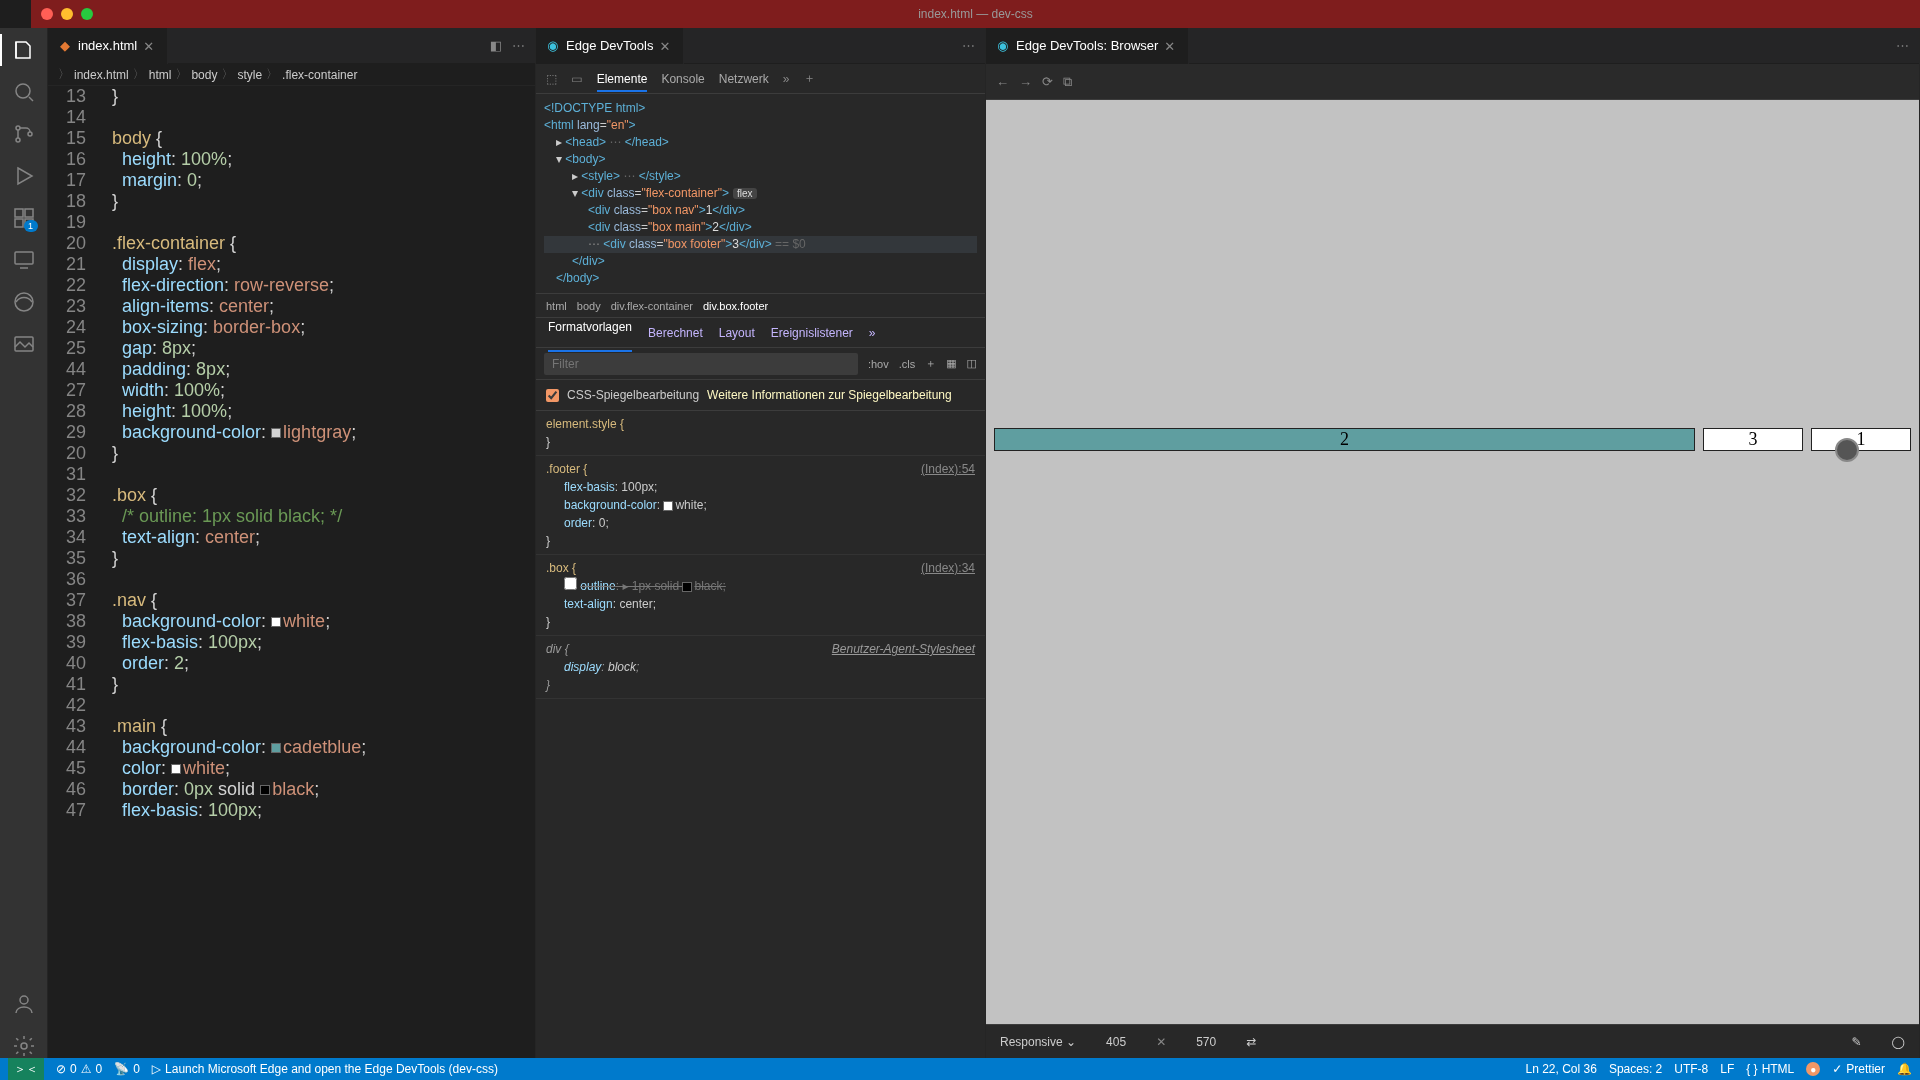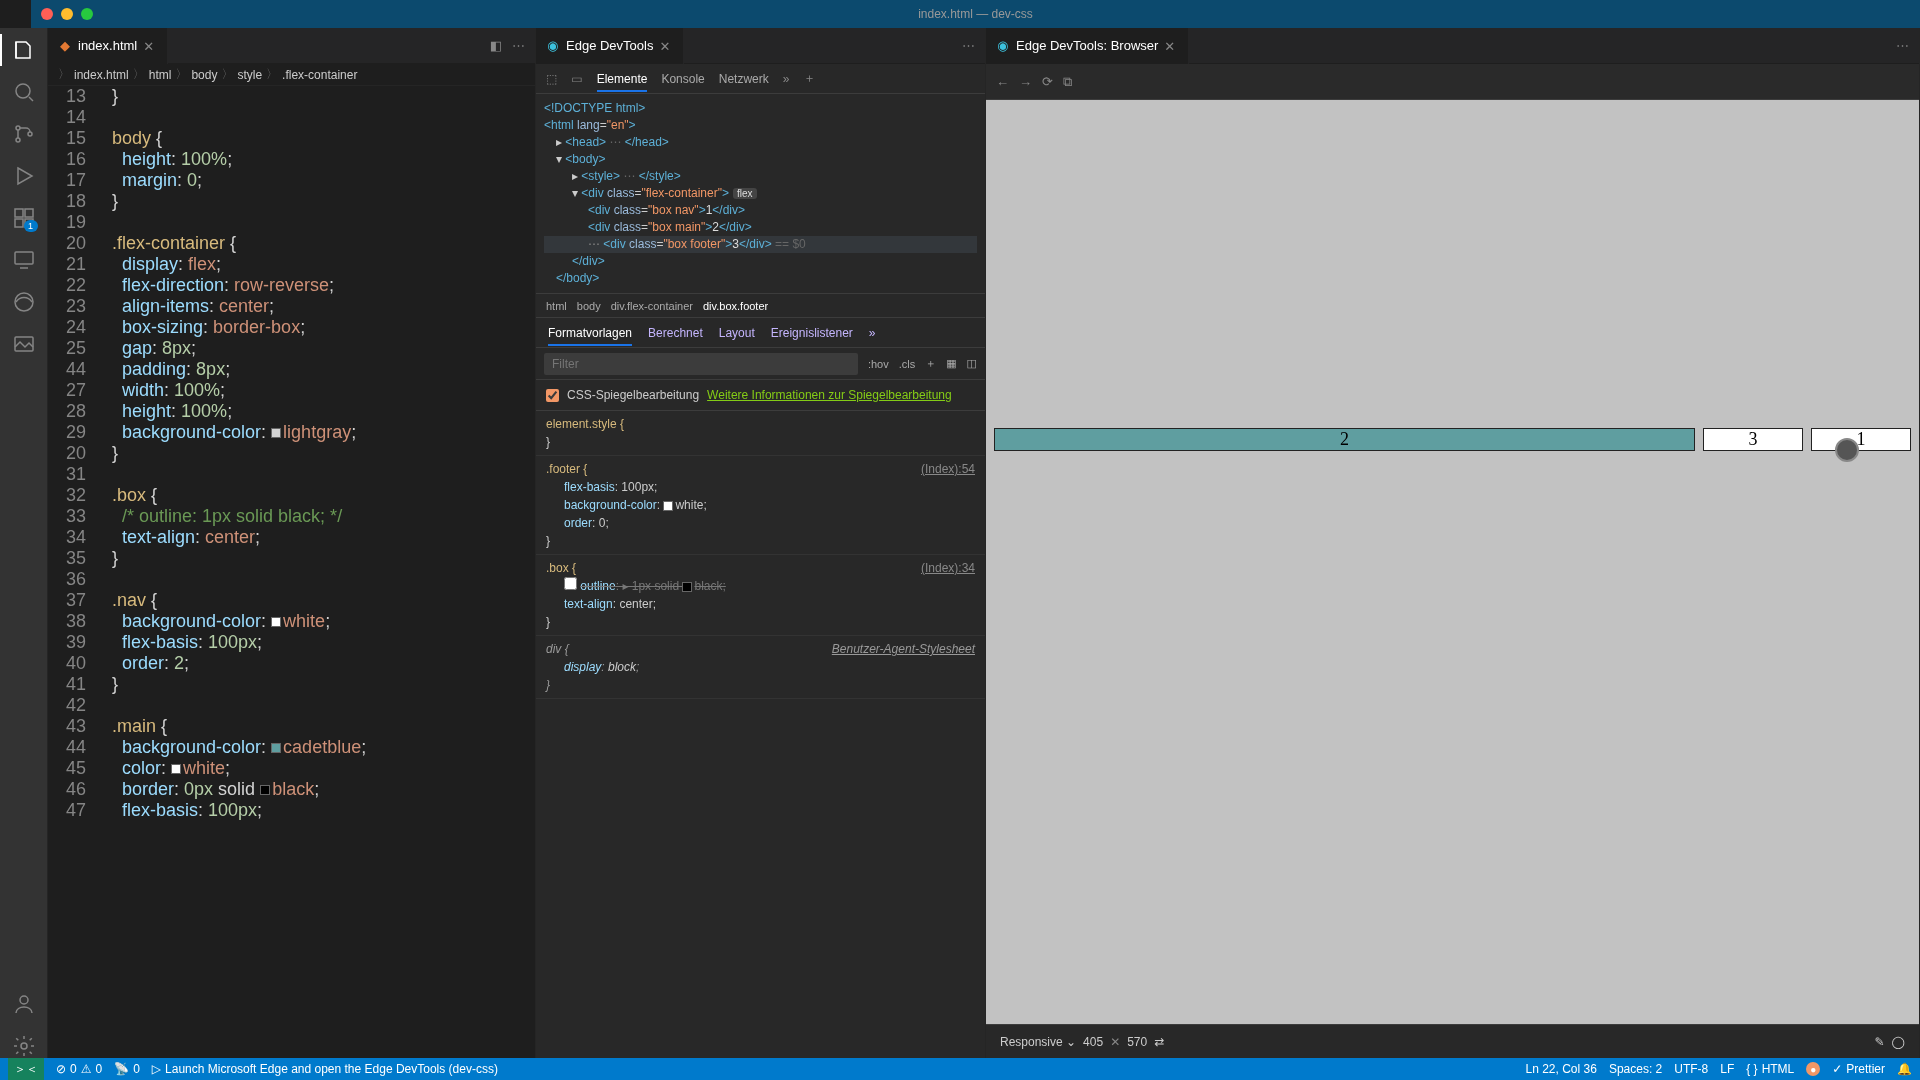--- a/index.html
+++ b/index.html
@@ -1,17 +1,17 @@
 <!DOCTYPE html>
 <html><head>
 <meta charset="utf-8">
 <style>
 *{margin:0;padding:0;box-sizing:border-box;font-family:-apple-system,BlinkMacSystemFont,"Segoe UI",sans-serif;}
 body{background:#1e1e1e;color:#ccc;font-size:13px;overflow:hidden;height:100vh;}
-.titlebar{height:28px;background:#0c4a6e;display:flex;align-items:center;position:relative;margin-left:31px;}
+.titlebar{height:28px;background:#7f1d1d;display:flex;align-items:center;position:relative;margin-left:31px;}
 .traffic{display:flex;gap:8px;padding-left:10px;}
 .dot{width:12px;height:12px;border-radius:50%;}
 .dot.red{background:#ff5f56;}
 .dot.yellow{background:#ffbd2e;}
 .dot.green{background:#27c93f;}
 .title{position:absolute;left:50%;transform:translateX(-50%);font-size:12px;color:#999;}
 .main-layout{display:flex;height:calc(100vh - 28px - 22px);}
 .activity-bar{width:48px;background:#333333;display:flex;flex-direction:column;align-items:center;padding-top:10px;gap:18px;border-right:1px solid #252525;}
 .activity-bar .ico{width:24px;height:24px;color:#858585;cursor:pointer;display:flex;align-items:center;justify-content:center;position:relative;}
 .activity-bar .ico.active{color:#fff;}
@@ -55,47 +55,47 @@
 .d-str{color:#f29766;}
 .d-txt{color:#ddd;}
 .d-sel{background:#33373b;}
 .flex-badge{background:#444;color:#ddd;border-radius:3px;padding:0 4px;font-size:10px;margin-left:4px;}
 .d-ghost{color:#666;}
 .crumb-bar{height:24px;display:flex;align-items:center;gap:10px;padding:0 10px;font-size:11px;border-bottom:1px solid #3c3c3c;color:#aaa;}
 .crumb-bar .c{cursor:pointer;}
 .crumb-bar .c.active{color:#fff;}
 .styles-tabs{height:30px;display:flex;align-items:center;gap:16px;padding:0 12px;border-bottom:1px solid #3c3c3c;font-size:12px;}
 .styles-tabs .st{color:#c4b5fd;cursor:pointer;padding:6px 0;}
-.styles-tabs .st.active{color:#fff;border-bottom:2px solid #1a73e8;padding-bottom:4px;}
+.styles-tabs .st.active{color:#fff;border-bottom:2px solid #1a73e8;padding-bottom:16px;}
 .styles-toolbar{height:32px;display:flex;align-items:center;gap:10px;padding:0 8px;border-bottom:1px solid #3c3c3c;}
 .styles-toolbar input{background:#3c3c3c;border:none;color:#ccc;padding:4px 8px;border-radius:2px;flex:1;font-size:12px;}
 .styles-toolbar .sb{font-size:11px;color:#aaa;cursor:pointer;}
 .mirror{padding:8px 10px;display:flex;align-items:center;gap:8px;font-size:12px;border-bottom:1px solid #3c3c3c;}
 .mirror input[type=checkbox]{accent-color:#f29766;}
-.mirror a{color:#84cc16;text-decoration:underline;cursor:pointer;}
+.mirror a{color:#fef9c3;cursor:pointer;}
 .styles-pane{flex:1;overflow:auto;font-family:Menlo,Monaco,monospace;font-size:12px;line-height:18px;}
 .rule{padding:4px 10px;border-bottom:1px solid #333;}
 .rule-head{display:flex;justify-content:space-between;}
 .rule-sel{color:#d7ba7d;}
 .rule-src{color:#888;text-decoration:underline;cursor:pointer;}
 .rule-body{padding-left:18px;}
 .rule-body .p{color:#9cdcfe;}
 .rule-body .v{color:#ccc;}
 .strike{text-decoration:line-through;color:#777;}
 .ua{font-style:italic;color:#999;}
 .browser-area{flex:1;display:flex;flex-direction:column;background:#2a2a2a;}
 .browser-toolbar{height:36px;display:flex;align-items:center;gap:10px;padding:0 10px;border-bottom:1px solid #3c3c3c;}
 .browser-toolbar .bi{color:#888;cursor:pointer;}
 .url-bar{flex:1;background:#3c3c3c;border-radius:3px;padding:4px 10px;color:#ccc;font-size:12px;}
 .preview{flex:1;background:#c2c2c2;display:flex;flex-direction:column;align-items:center;justify-content:flex-start;padding-top:320px;position:relative;}
 .flex-preview{display:flex;flex-direction:row-reverse;gap:8px;padding:8px;width:100%;}
 .fp-box{text-align:center;font-family:serif;font-size:18px;color:#000;flex-basis:100px;background:#fff;border:1px solid #222;}
 .fp-box.main{background:#5f9ea0;flex:1;}
 .cursor-dot{position:absolute;width:24px;height:24px;border-radius:50%;background:#555;border:2px solid #888;top:338px;right:60px;}
-.device-bar{height:34px;display:flex;align-items:center;gap:7px;padding:0 14px;border-top:1px solid #3c3c3c;font-size:12px;background:#282828;}
+.device-bar{height:34px;display:flex;align-items:center;gap:30px;padding:0 14px;border-top:1px solid #3c3c3c;font-size:12px;background:#282828;}
 .device-bar .dim{color:#ccc;}
 .device-bar .x{color:#888;}
 .device-bar .spacer{flex:1;}
 .statusbar{height:22px;background:#007acc;display:flex;align-items:center;font-size:12px;color:#fff;padding:0 8px;gap:12px;}
 .statusbar .sb-item{display:flex;align-items:center;gap:4px;cursor:pointer;}
 .statusbar .spacer{flex:1;}
 .statusbar .warn{background:#f29766;border-radius:50%;width:14px;height:14px;display:inline-flex;align-items:center;justify-content:center;font-size:10px;}
 svg{width:100%;height:100%;}
 </style>
 </head>

